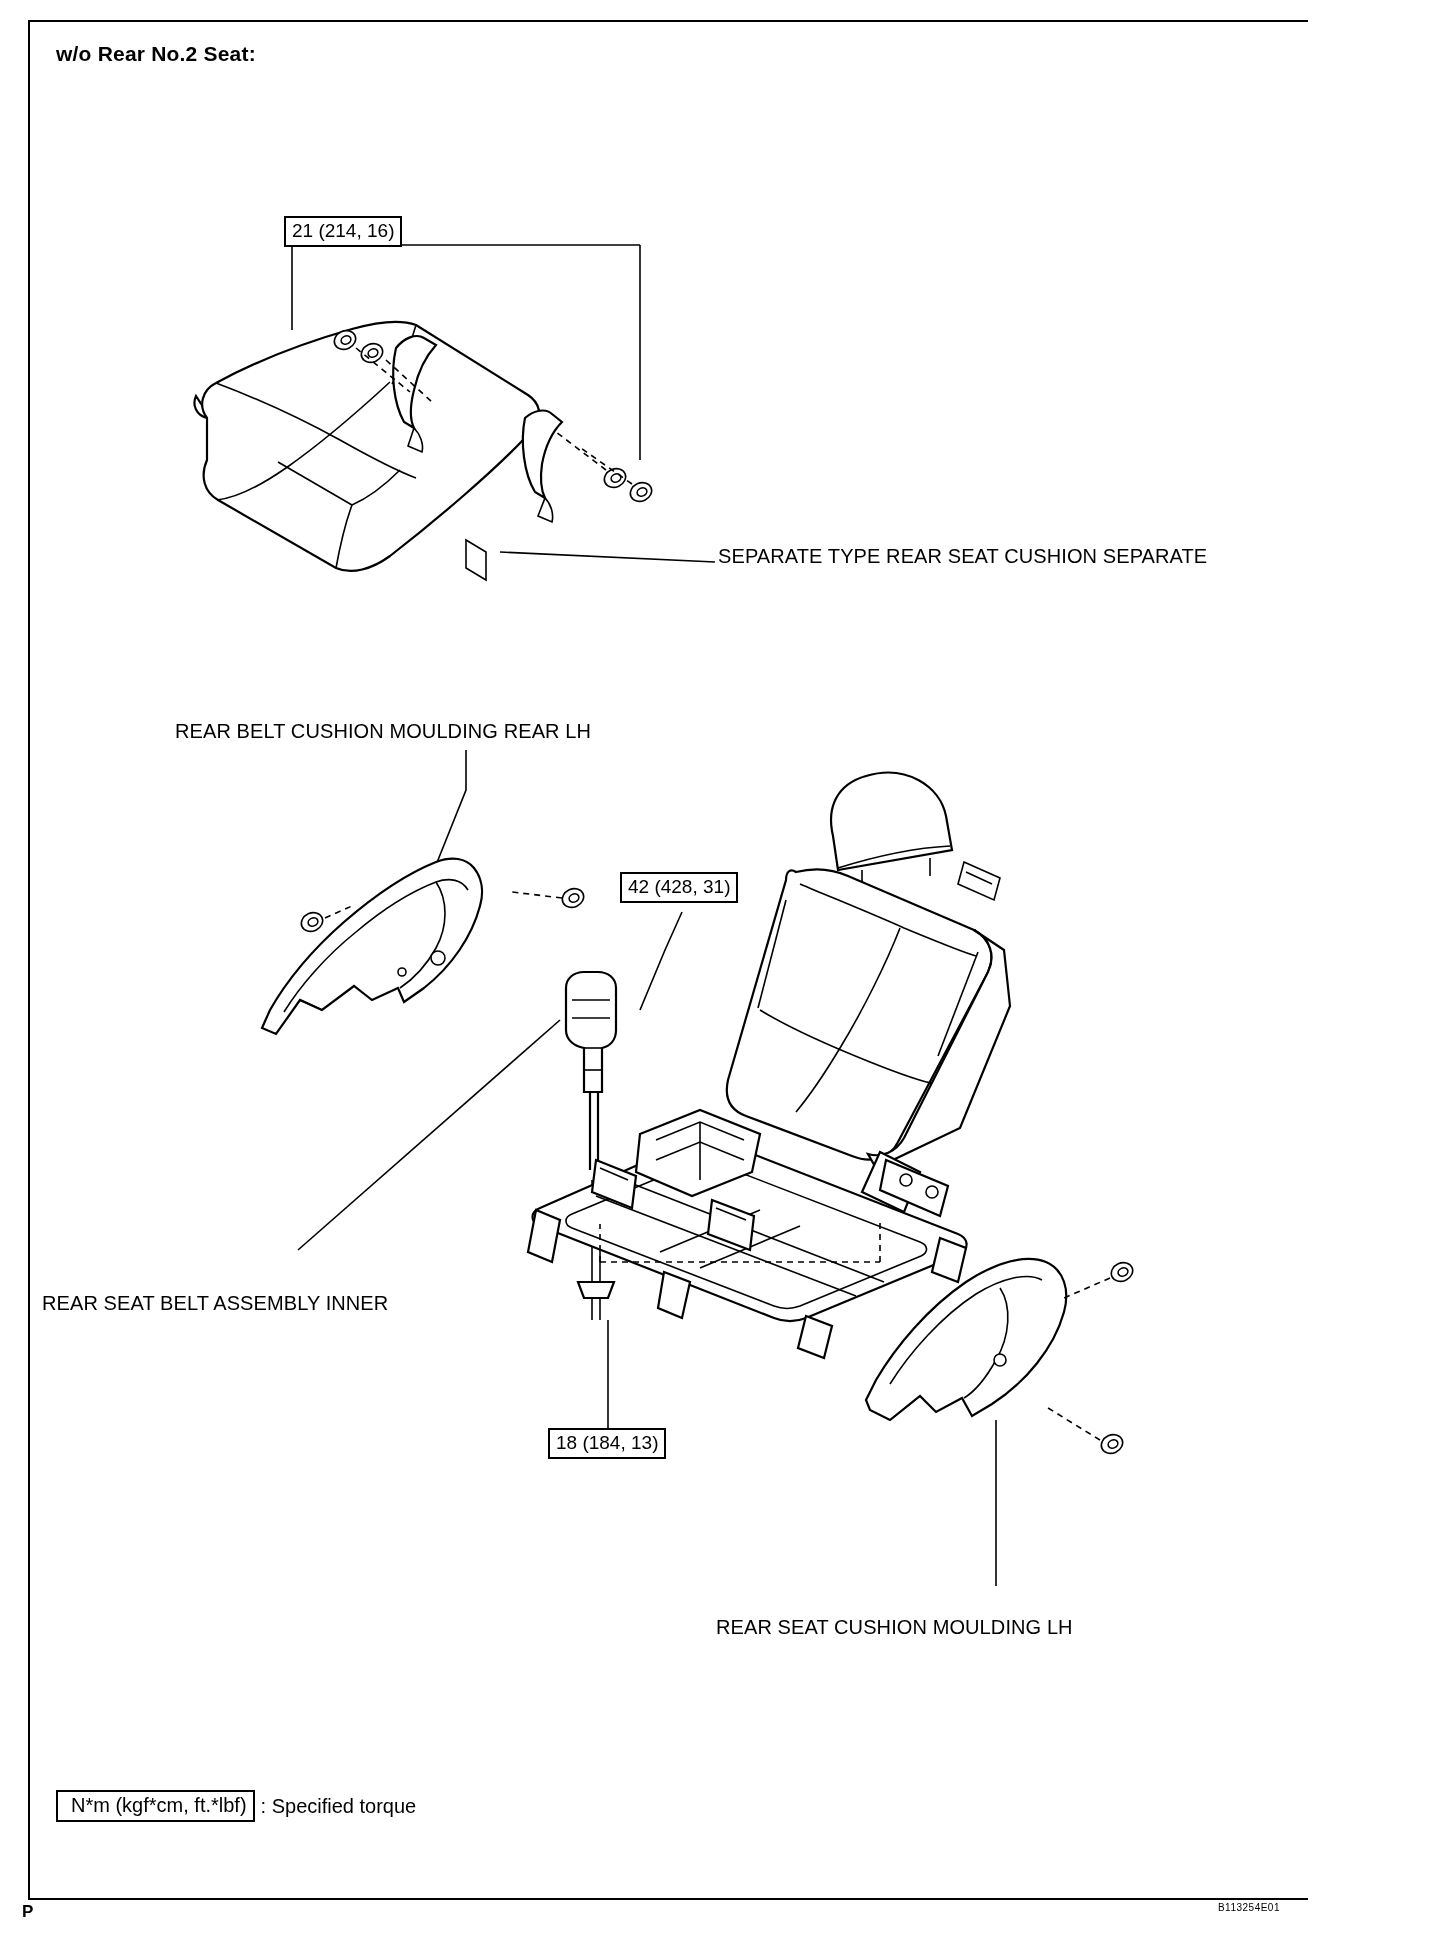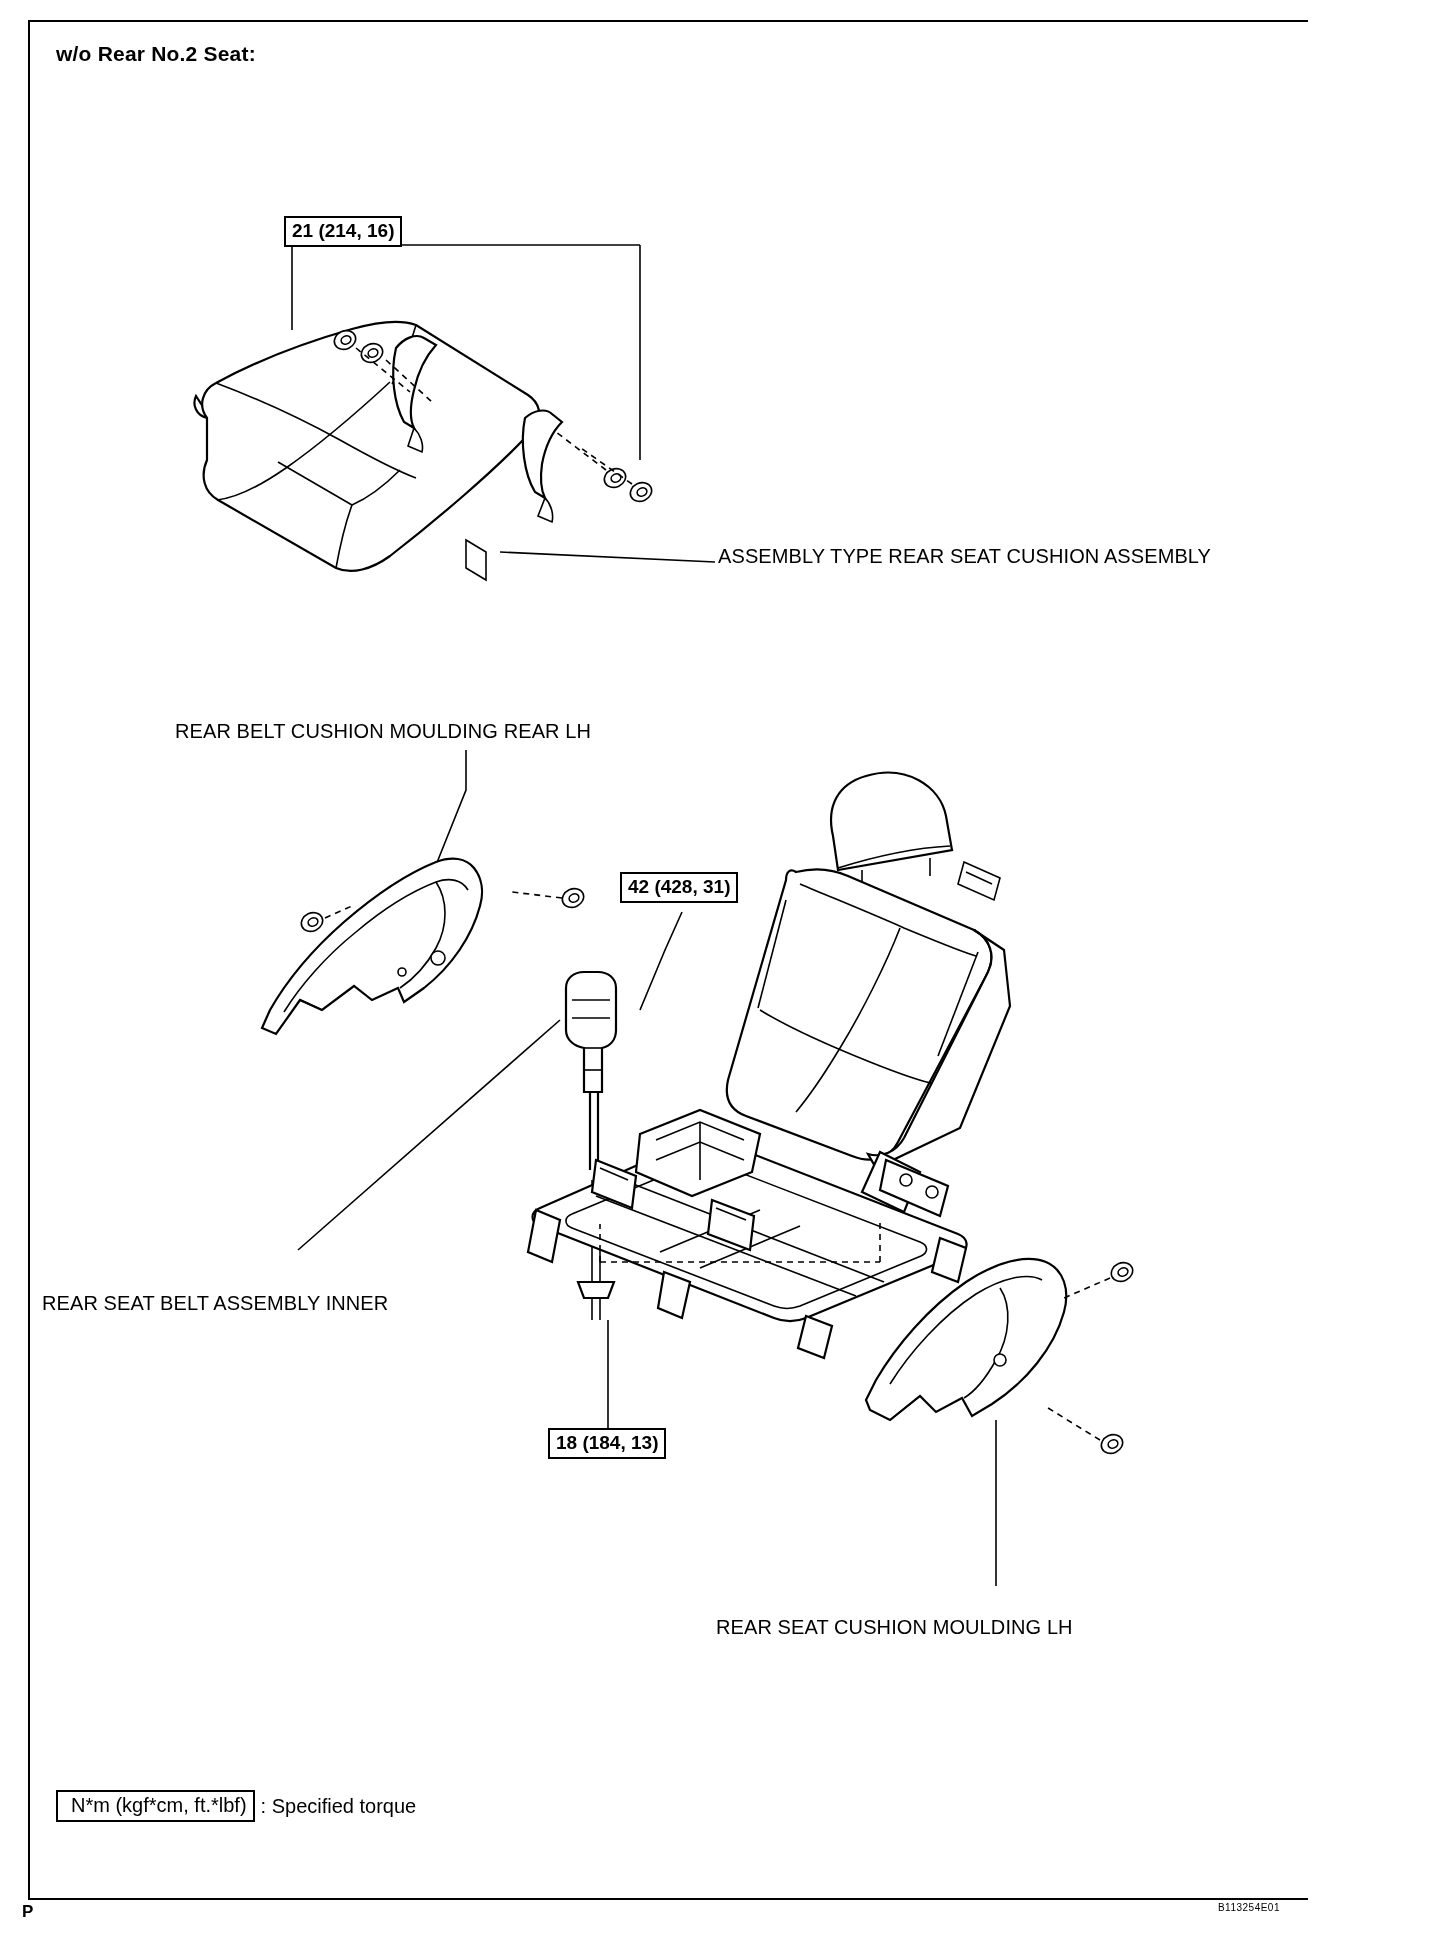--- a/index.html
+++ b/index.html
@@ -37,21 +37,21 @@
   }
   .callout {
     position: absolute;
     font-size: 20px;
     letter-spacing: 0.1px;
     white-space: nowrap;
   }
   .torque-box {
     position: absolute;
     font-size: 19px;
-    font-weight: bold;
+    font-weight: normal;
     border: 2px solid #000000;
     padding: 2px 6px 3px 6px;
     background: #ffffff;
     white-space: nowrap;
   }
   .legend {
     position: absolute;
     left: 56px;
     top: 1790px;
     display: flex;
@@ -374,21 +374,21 @@
     <path class="ln thin" d="M996 1586 L996 1420"></path>
 
   </svg>
 
   <div class="torque-box" style="left:284px; top:216px;">21 (214, 16)</div>
 
   <div class="torque-box" style="left:620px; top:872px;">42 (428, 31)</div>
 
   <div class="torque-box" style="left:548px; top:1428px;">18 (184, 13)</div>
 
-  <div class="callout" style="left:718px; top:545px;">ASSEMBLY TYPE REAR SEAT CUSHION ASSEMBLY</div>
+  <div class="callout" style="left:718px; top:545px;">SEPARATE TYPE REAR SEAT CUSHION SEPARATE</div>
 
   <div class="callout" style="left:175px; top:720px;">REAR BELT CUSHION MOULDING REAR LH</div>
 
   <div class="callout" style="left:42px; top:1292px;">REAR SEAT BELT ASSEMBLY INNER</div>
 
   <div class="callout" style="left:716px; top:1616px;">REAR SEAT CUSHION MOULDING LH</div>
 
   <div class="legend">
     <span class="legend-box">N*m (kgf*cm, ft.*lbf)</span>
     <span class="legend-text">: Specified torque</span>

